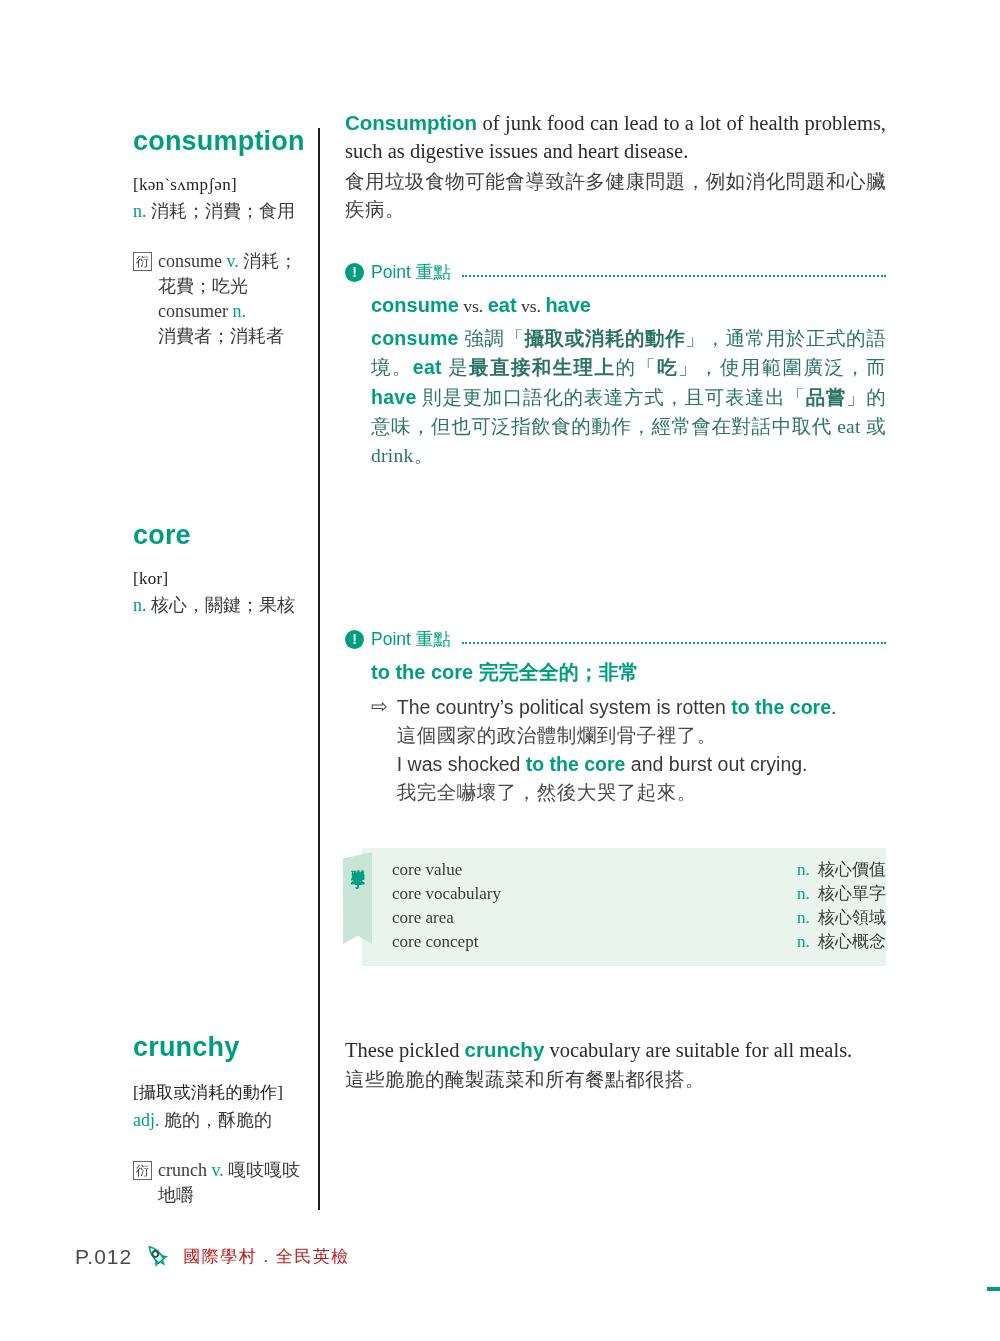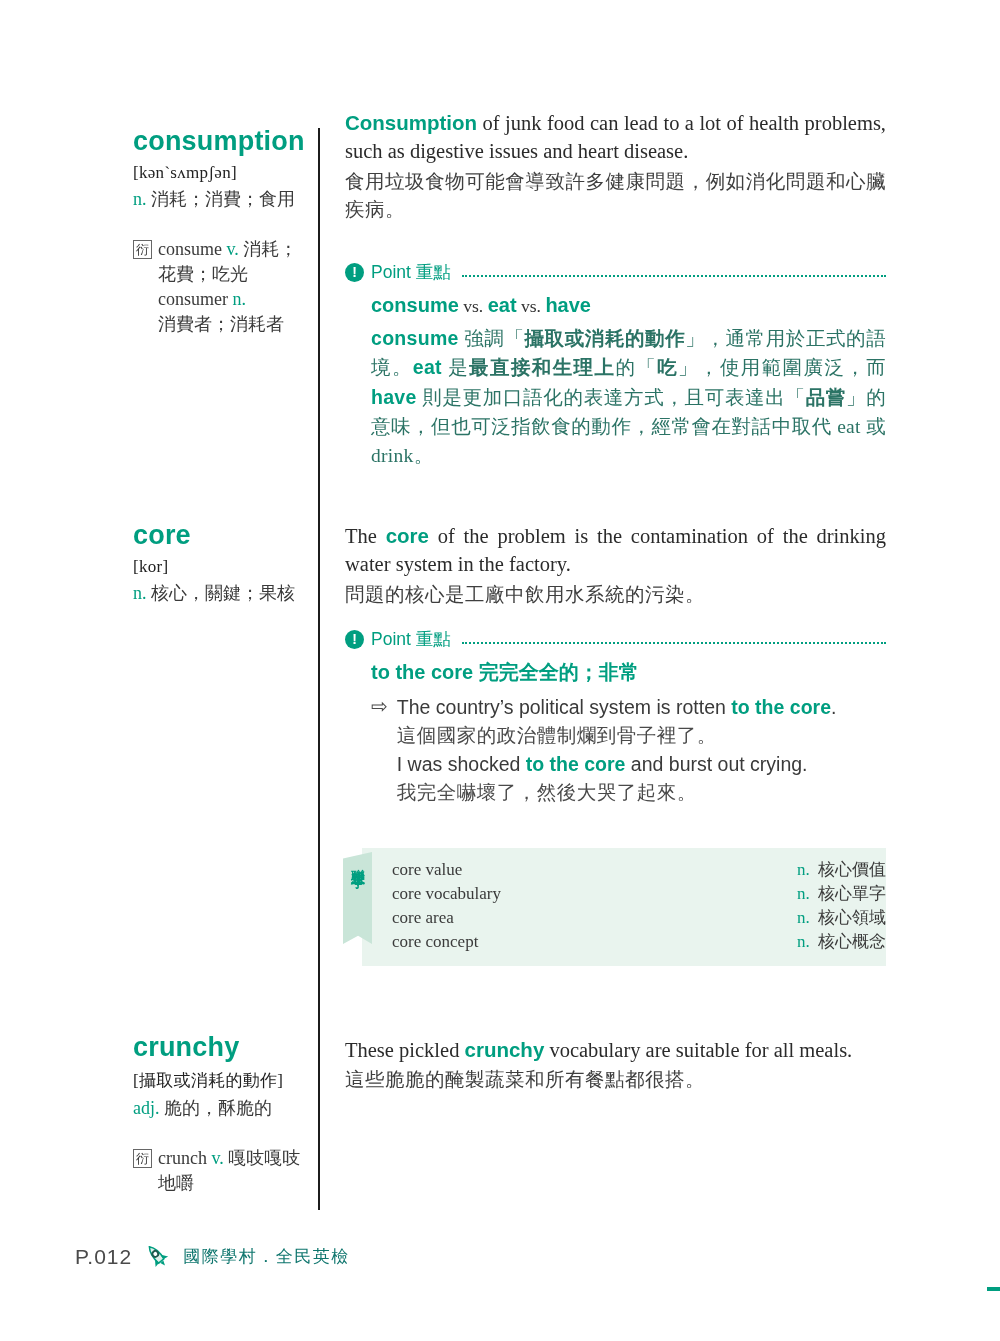--- a/index.html
+++ b/index.html
@@ -14,21 +14,21 @@
   #page{position:relative;width:1000px;height:1291px;background:#fff;overflow:hidden;
          font-family:"Liberation Serif",serif;color:var(--ink);}
 
   
   .divider{position:absolute;left:318px;top:128px;width:2px;height:1082px;background:#1c1c1c;}
 
   
   .entry{position:absolute;left:133px;width:190px;}
   .headword{font-family:"Liberation Sans",sans-serif;font-weight:bold;
             font-size:27px;color:var(--accent);letter-spacing:0.2px;line-height:1.15;}
-  .phonetic{font-size:17px;color:#222;margin-top:6px;letter-spacing:0.3px;}
+  .phonetic{font-size:17px;color:#222;margin-top:18px;letter-spacing:0.3px;}
   .defline{font-size:18px;color:#3a3a3a;margin-top:4px;line-height:1.35;}
   .pos{color:var(--accent);}
   .derived{display:flex;gap:6px;margin-top:26px;font-size:18px;line-height:1.38;color:#3a3a3a;}
   .derived-marker{flex:0 0 auto;border:1px solid #666;color:#333;font-size:13px;
                   height:19px;line-height:18px;padding:0 2px;margin-top:3px;}
   .derived-text{flex:1;}
 
   
   .rblock{position:absolute;left:345px;width:541px;}
   .ex-en{font-size:20.5px;color:var(--ink);line-height:1.38;text-align:justify;}
@@ -72,21 +72,21 @@
                font-family:"Liberation Sans",sans-serif;font-size:13.5px;letter-spacing:2px;
                color:var(--accent);font-weight:bold;}
   .relrows{padding:10px 0 0 30px;}
   .relrow{display:flex;font-size:17px;line-height:1.41;color:#3a3a3a;justify-content:space-between;}
   .rel-en{width:158px;}
   .rel-def .pos{margin-right:4px;}
 
   
   .footer{position:absolute;left:75px;top:1241px;display:flex;align-items:center;gap:10px;}
   .pageno{font-family:"Liberation Sans",sans-serif;font-size:21px;color:#4a4a4a;letter-spacing:1px;}
-  .brand{font-family:"Liberation Sans",sans-serif;font-size:17px;color:#0f766e;letter-spacing:1.5px;}
+  .brand{font-family:"Liberation Sans",sans-serif;font-size:17px;color:#b91c1c;letter-spacing:1.5px;}
   .logo{width:31px;height:31px;}
 
   
   .edge-tab{position:absolute;right:0;top:1287px;width:13px;height:34px;background:var(--accent);}
 </style>
 </head>
 <body>
 
 <div id="page">
 
@@ -137,24 +137,20 @@
       <span class="point-icon">!</span>
       <span>Point 重點</span>
       <span class="point-dots"></span>
     </div>
     <div class="point-body">
       <div class="point-heading"><span class="s-hl">consume</span><span class="s-vs"> vs. </span><span class="s-hl">eat</span><span class="s-vs"> vs. </span><span class="s-hl">have</span></div>
       <div class="point-text"><span class="s-hl">consume</span><span> 強調「</span><span class="s-b">攝取或消耗的動作</span><span>」，通常用於正式的語境。</span><span class="s-hl">eat</span><span> 是</span><span class="s-b">最直接和生理上</span><span>的「</span><span class="s-b">吃</span><span>」，使用範圍廣泛，而 </span><span class="s-hl">have</span><span> 則是更加口語化的表達方式，且可表達出「</span><span class="s-b">品嘗</span><span>」的意味，但也可泛指飲食的動作，經常會在對話中取代 </span><span class="s-en">eat</span><span> 或 </span><span class="s-en">drink</span><span>。</span></div>
     </div>
   </div>
 
-  <div class="rblock" style="top:522px;">
-    <div class="ex-en"><span>The </span><span class="s-hl">core</span><span> of the problem is the contamination of the drinking water system in the factory.</span></div>
-    <div class="ex-zh">問題的核心是工廠中飲用水系統的污染。</div>
-  </div>
 
   <div class="rblock" style="top:627px;">
     <div class="point-header">
       <span class="point-icon">!</span>
       <span>Point 重點</span>
       <span class="point-dots"></span>
     </div>
     <div class="point-body">
       <div class="point-heading"><span class="s-hl">to the core 完完全全的；非常</span></div>
       <div class="arrow-row">

